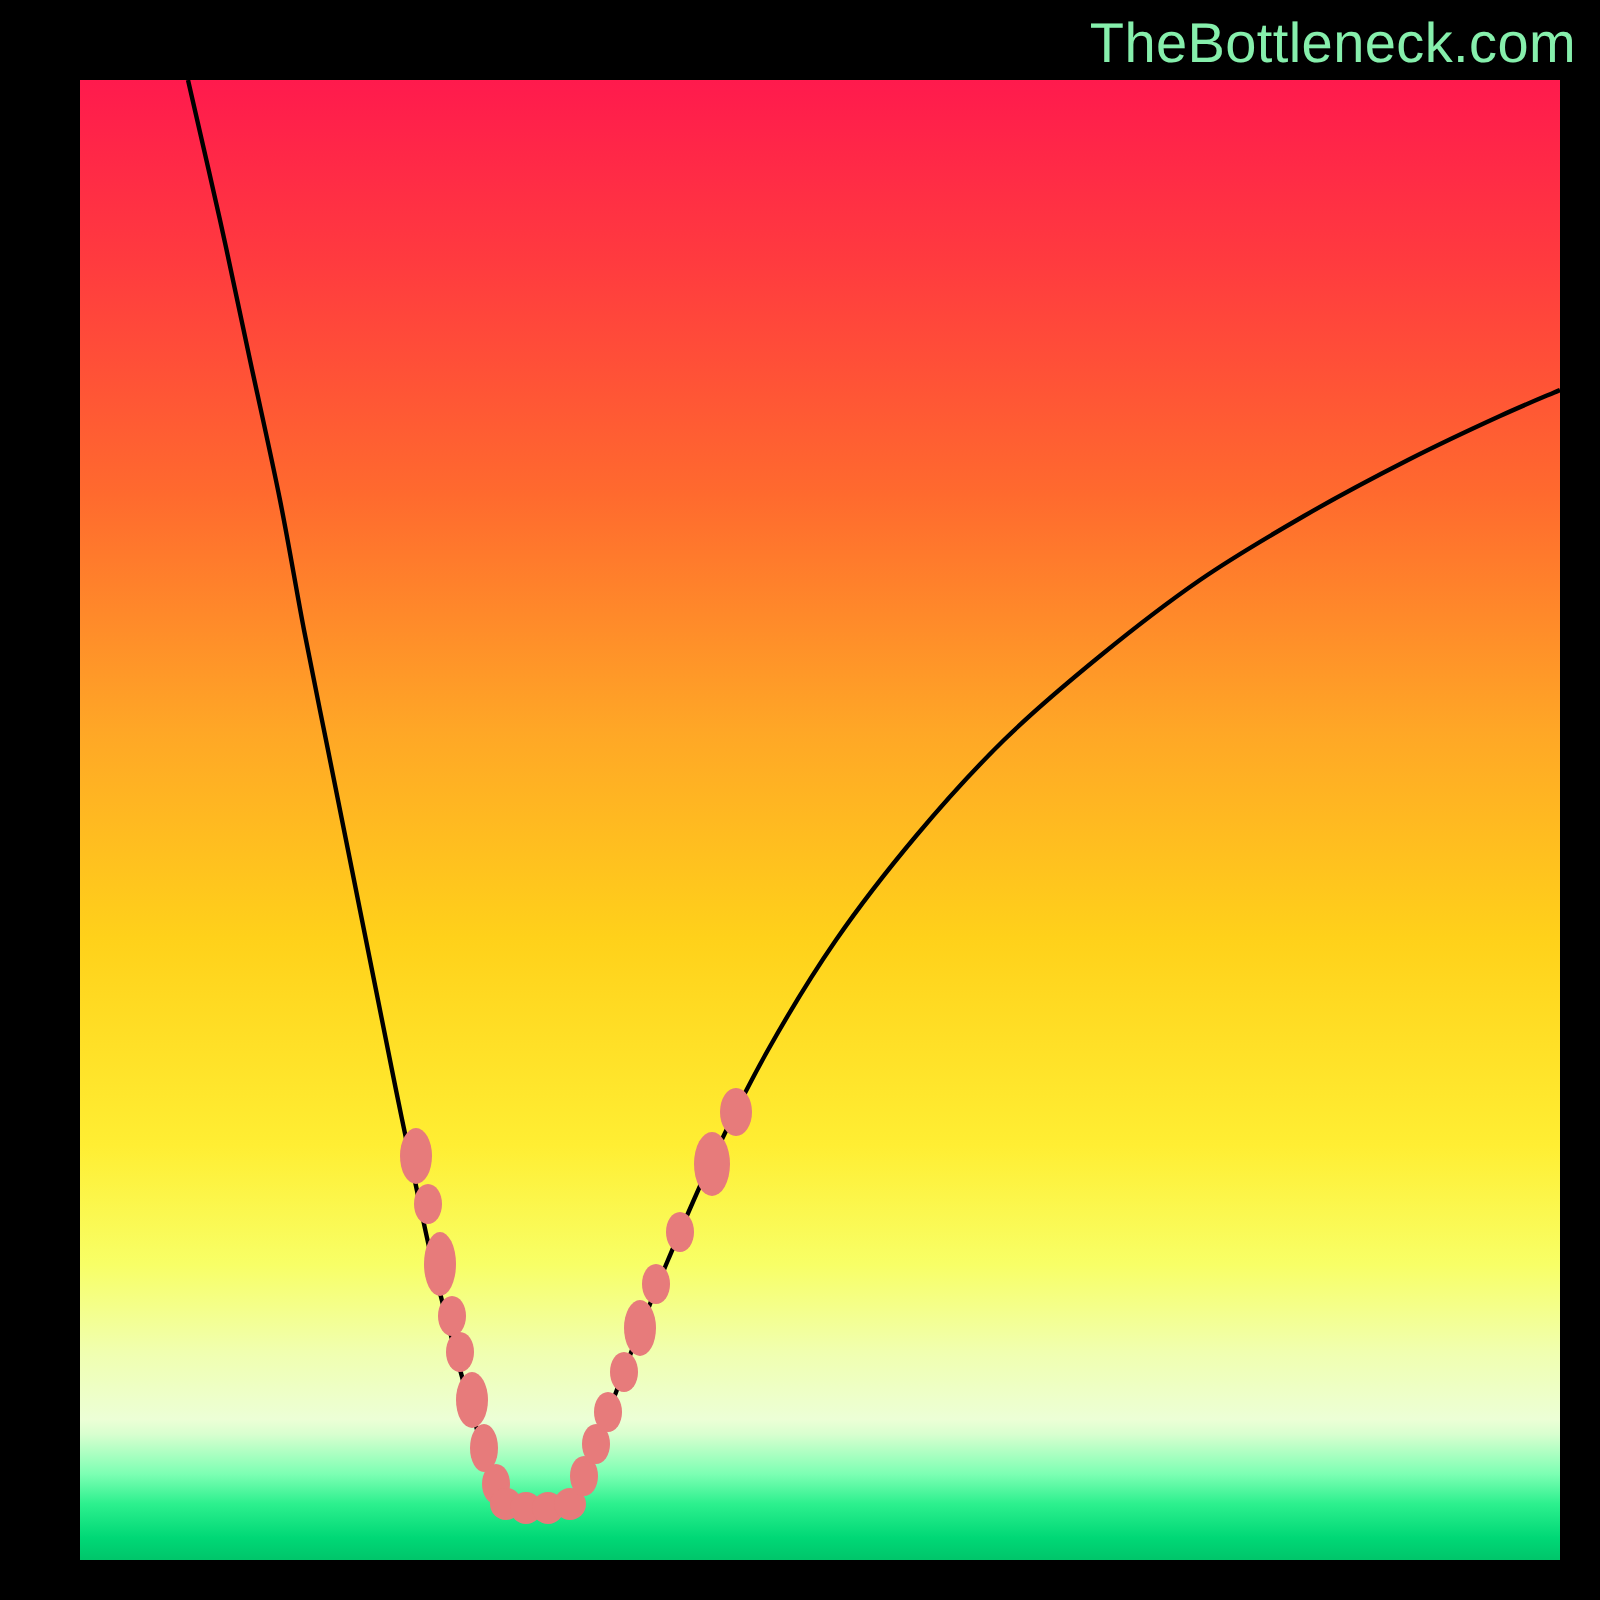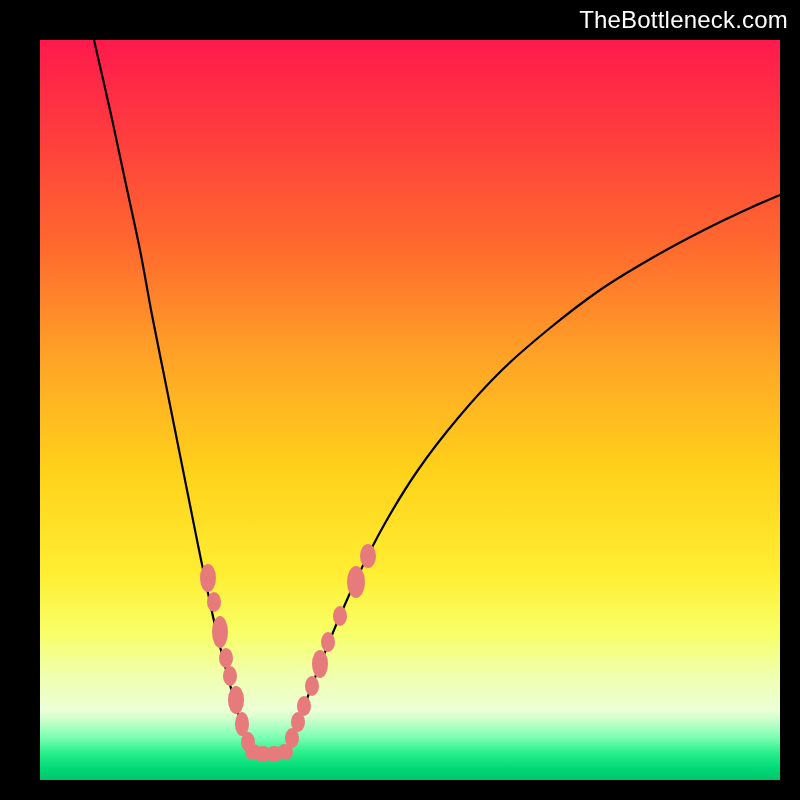--- a/index.html
+++ b/index.html
@@ -26,23 +26,23 @@
   }
   .gradient {
     position: absolute;
     inset: 0;
   }
   .watermark {
     position: absolute;
     top: 6px;
     right: 12px;
     font-family: Arial, Helvetica, sans-serif;
-    font-size: 24px;
+    font-size: 28px;
     font-weight: 500;
-    color: #ffffff;
+    color: #86efac;
     letter-spacing: 0.2px;
   }
   svg.curves {
     position: absolute;
     inset: 0;
   }
   .curve-path {
     fill: none;
     stroke-width: 2.2;
   }

